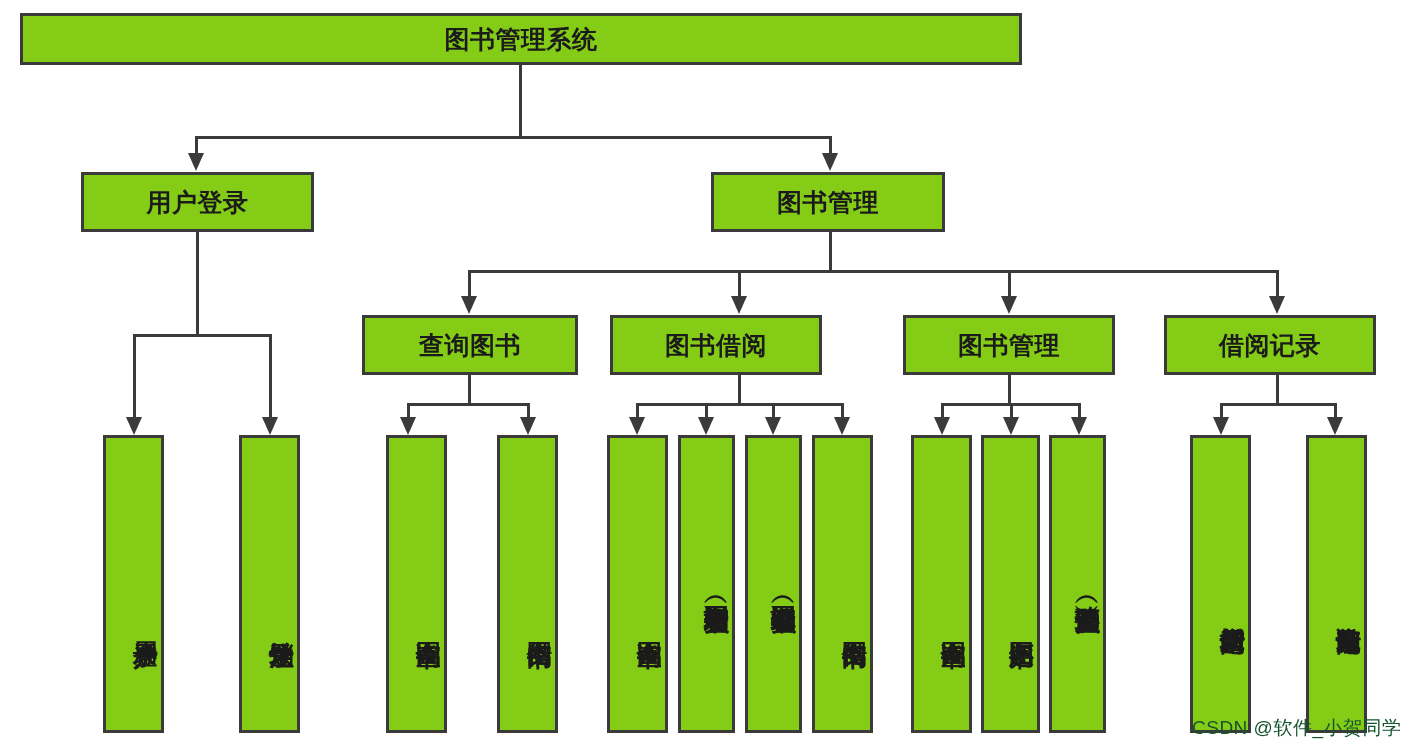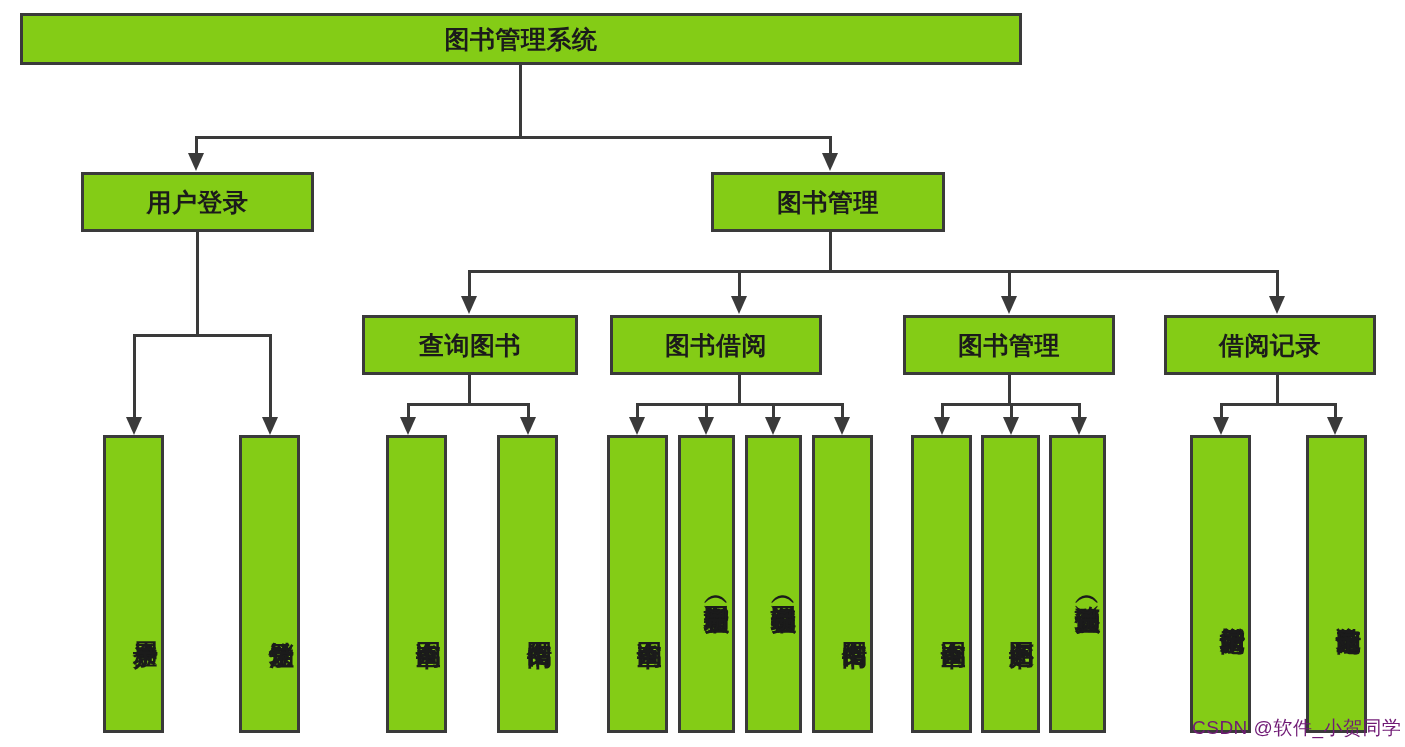--- a/index.html
+++ b/index.html
@@ -52,21 +52,21 @@
     position: absolute;
     width: 0;
     height: 0;
     border-left: 8px solid transparent;
     border-right: 8px solid transparent;
     border-top: 18px solid #3a3a3a;
   }
   #watermark {
     position: absolute;
     font-size: 19px;
-    color: #701a75;
+    color: #14532d;
     white-space: nowrap;
     letter-spacing: 0.5px;
   }
 </style>
 </head>
 <body>
 
 <div id="canvas">
 
   <div class="edge v" style="left:519px; top:65px; height:72px;"></div>

